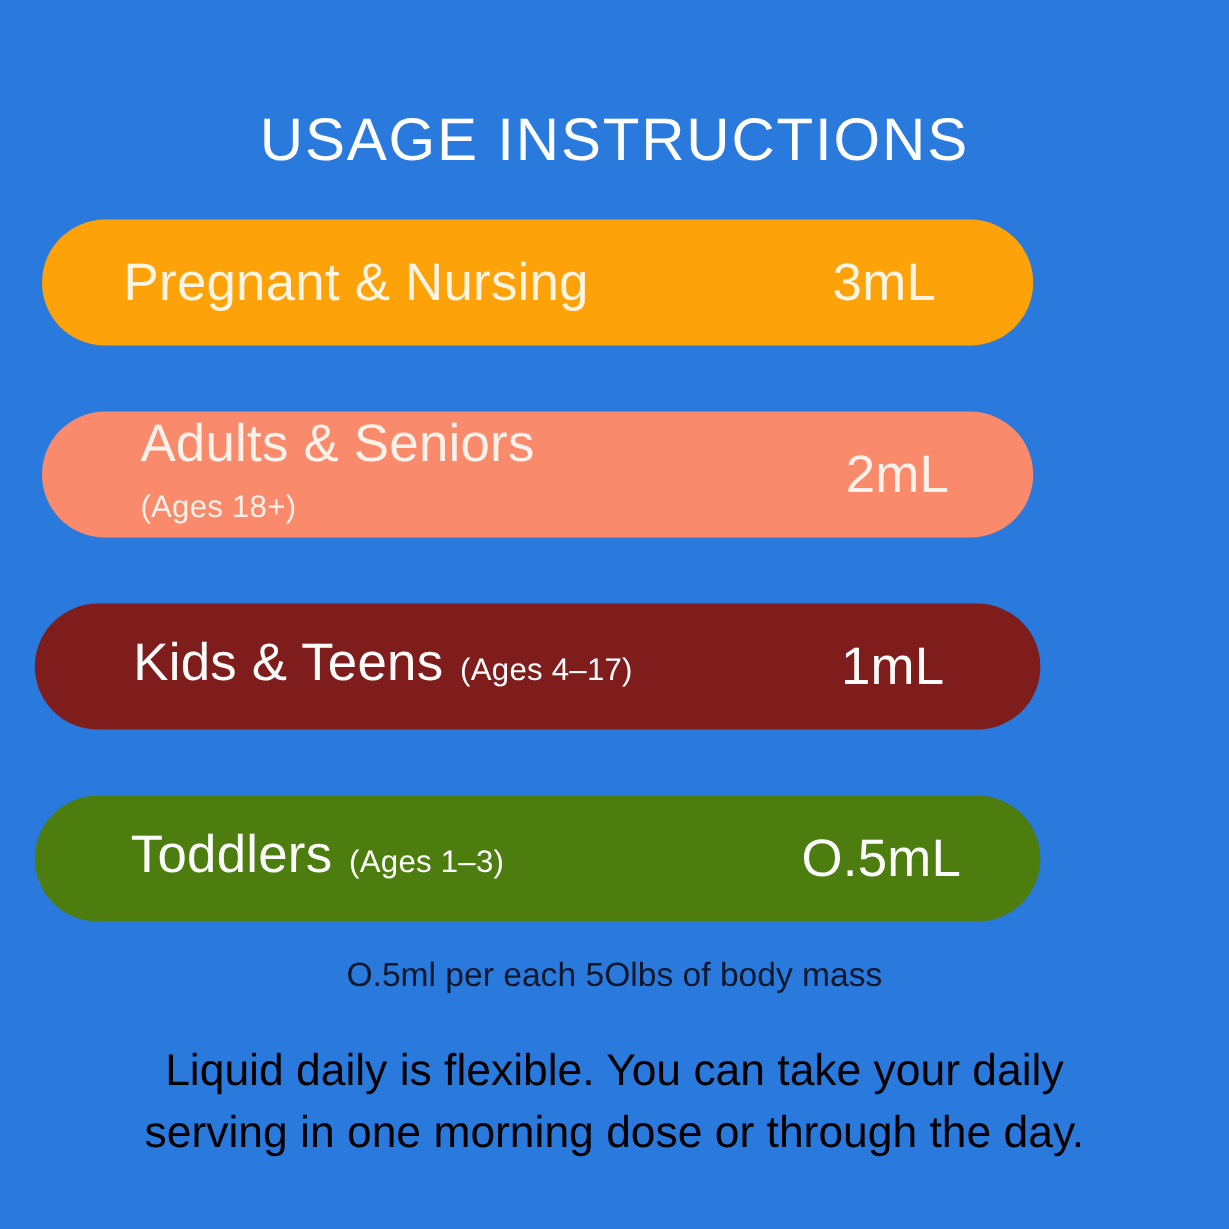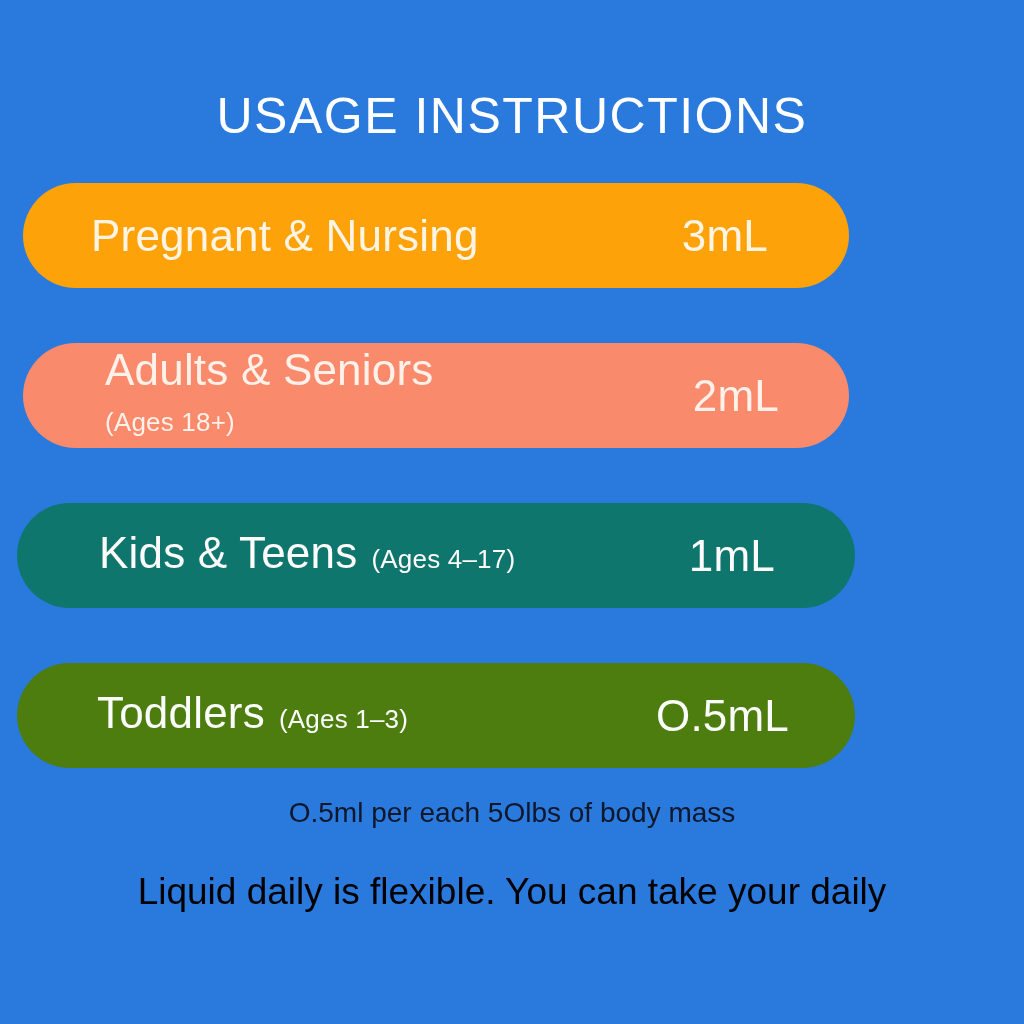--- a/index.html
+++ b/index.html
@@ -36,41 +36,41 @@
     letter-spacing: 1.5px;
     font-weight: 300;
     color: #ffffff;
     white-space: nowrap;
   }
 
   
   .rows {
     position: absolute;
     top: 183px;
-    left: 0;
+    left: 12px;
     width: 872px;
   }
 
   .dose-row {
     position: relative;
     height: 105px;
     border-radius: 999px;
     margin: 0 auto 55px auto;
     display: flex;
     align-items: center;
     box-sizing: border-box;
   }
 
   .dose-row:last-child {
     margin-bottom: 0;
   }
 
   .row-orange  { width: 826px; background: #fda208; }
   .row-salmon  { width: 826px; background: #fa8a6c; }
-  .row-pink    { width: 838px; background: #0f766e; }
+  .row-pink    { width: 838px; background: #7f1d1d; }
   .row-green   { width: 838px; background: #4d7c0f; }
 
   .label-group {
     display: flex;
     align-items: baseline;
     white-space: nowrap;
   }
 
   .dose-label {
     font-size: 44px;
@@ -192,15 +192,16 @@
       </div>
       <span class="dose-amount">O.5mL</span>
     </div>
 
   </div>
 
   <div class="note">O.5ml per each 5Olbs of body mass</div>
 
   <div class="footer">
     <span class="footer-line">Liquid daily is flexible. You can take your daily</span>
+    <span class="footer-line">serving in one morning dose or through the day.</span>
   </div>
 
 </div>
 
 </body></html>

